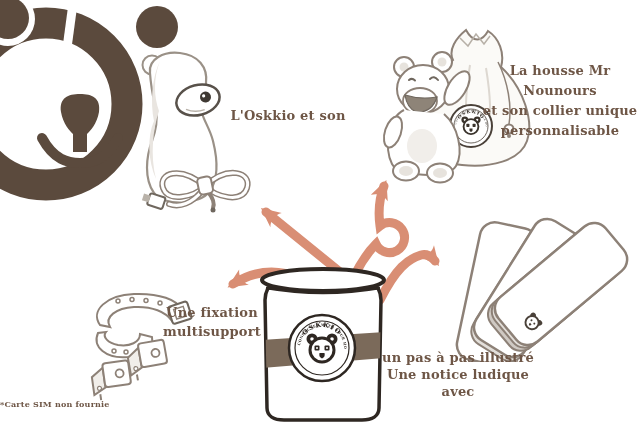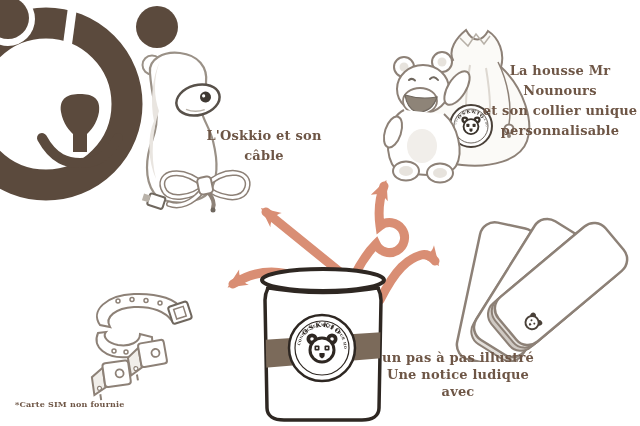--- a/index.html
+++ b/index.html
@@ -13,26 +13,26 @@
   #plush  {left:378px;top:20px;width:160px;height:170px;}
   #cards  {left:445px;top:212px;width:195px;height:150px;}
   #mount  {left:82px;top:285px;width:130px;height:118px;}
   #arrows {left:0;top:0;width:640px;height:426px;}
   #pot    {left:252px;top:262px;width:142px;height:164px;}
   .label{
     position:absolute;text-align:center;color:#6e5646;font-weight:700;
     font-size:13px;line-height:20px;letter-spacing:.2px;
   }
   .label span{display:block;}
-  #label-device{left:184px;top:106px;width:160px;margin-top:20px;}
+  #label-device{left:208px;top:106px;width:160px;}
   #label-plush {left:475px;top:61px;width:170px;}
   #label-mount {left:146px;top:303px;width:132px;line-height:19px;}
   #label-notice{left:370px;top:349px;width:176px;line-height:17px;}
   .footnote{
-    position:absolute;left:15px;top:399px;font-size:8px;font-weight:700;
+    position:absolute;left:0;top:399px;font-size:8px;font-weight:700;
     color:#6e5646;letter-spacing:.2px;
   }
 </style>
 </head>
 <body>
 
 <div class="stage">
 
   <svg id="logo" viewBox="0 0 250 210">
     <circle cx="108" cy="104" r="81" fill="none" stroke="#5b4a3d" stroke-width="31"></circle>
@@ -248,27 +248,30 @@
         <rect x="2.5" y="-3.5" width="5" height="5" rx="1" fill="#2e2722"></rect>
         <circle cx="-5" cy="-1" r="1" fill="#ffffff"></circle>
           <circle cx="5" cy="-1" r="1" fill="#ffffff"></circle>
         <path d="M -2.5 4 L 2.5 4 Q 3.5 8 0 9.5 Q -3.5 8 -2.5 4 Z" fill="#2e2722"></path>
       </g>
     </g>
   </svg>
 
   <div class="label" id="label-device">
     <span>L'Oskkio et son</span>
-    <span>câble</span>
   </div>
   <div class="label" id="label-plush">
     <span>La housse Mr Nounours</span>
     <span>et son collier unique</span>
     <span>personnalisable</span>
   </div>
+  <div class="label" id="label-mount">
+    <span>Une fixation</span>
+    <span>multisupport</span>
+  </div>
   <div class="label" id="label-notice">
     <span>un pas à pas illustré</span>
     <span>Une notice ludique avec</span>
   </div>
 
   <div class="footnote">*Carte SIM non fournie</div>
 
 </div>
 
 </body></html>

